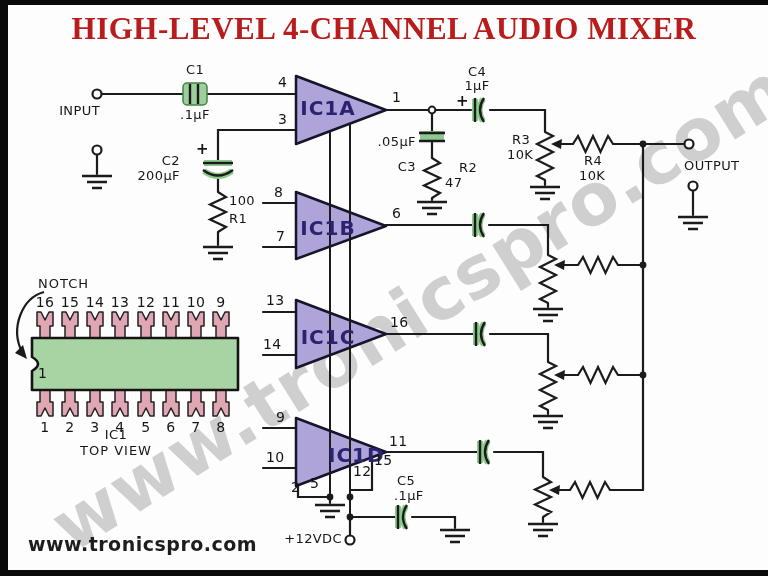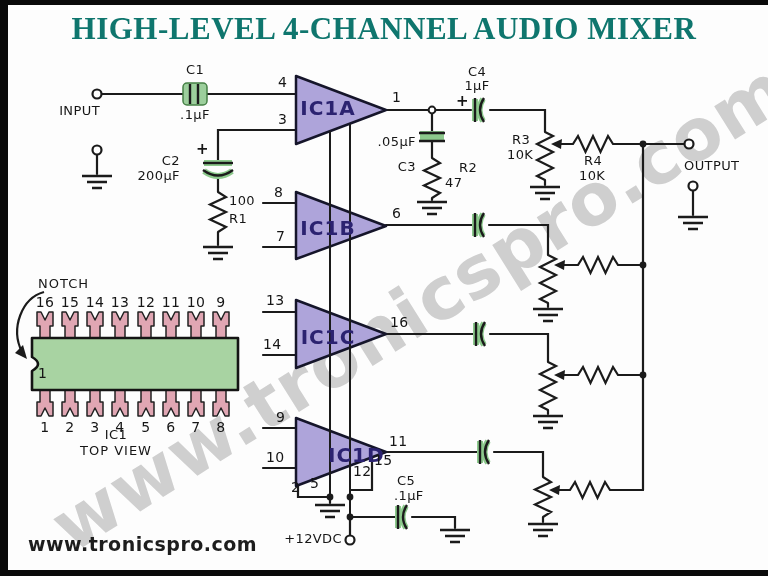--- a/index.html
+++ b/index.html
@@ -4,21 +4,21 @@
 <style>
   html,body{margin:0;padding:0;background:#555;}
   #stage{position:relative;width:768px;height:576px;background:#fdfdfd;overflow:hidden;
          font-family:"DejaVu Sans",sans-serif;}
   .edge{position:absolute;background:#0a0a0a;}
   #edge-top{left:0;top:0;width:768px;height:5px;}
   #edge-left{left:0;top:0;width:8px;height:576px;}
   #edge-bottom{left:0;top:570px;width:768px;height:6px;}
   #title{position:absolute;left:0;top:11px;width:768px;text-align:center;
          font-family:"Liberation Serif","DejaVu Serif",serif;font-weight:700;
-         font-size:31px;letter-spacing:.5px;color:#0f766e;}
+         font-size:31px;letter-spacing:.5px;color:#b91c1c;}
   #wm-diag{position:absolute;left:-30px;top:252px;width:900px;height:110px;line-height:110px;
          text-align:center;font-size:72px;font-weight:700;color:#b3b3b3;opacity:.62;
          transform:rotate(-32deg);letter-spacing:1px;white-space:nowrap;}
   #wm-footer{position:absolute;left:28px;top:533px;font-size:19px;font-weight:700;color:#1d1d1d;
          letter-spacing:.5px;}
   svg{position:absolute;left:0;top:0;}
   .lb{position:absolute;font-size:13px;color:#161616;letter-spacing:.4px;white-space:nowrap;}
   .pin{font-size:14px;}
   .ctr{text-align:center;}
   .rt{text-align:right;}

